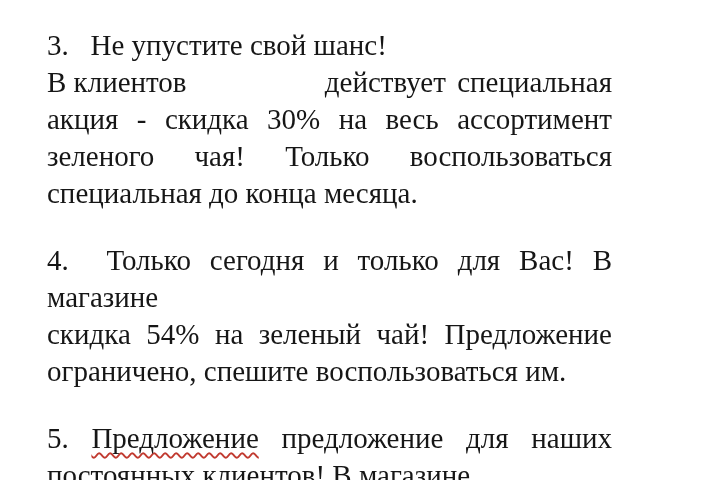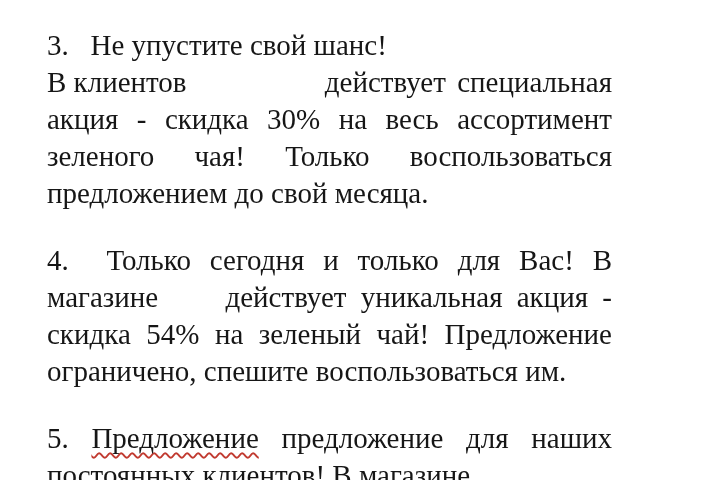--- a/index.html
+++ b/index.html
@@ -52,28 +52,27 @@
   <div class="text-block">
 
     <section class="para">
       <div class="line">3.&nbsp;&nbsp; Не упустите свой шанс!</div>
       <div class="line flexline">
         <span>В клиентов</span>
         <span class="ws-sm">действует специальная</span>
       </div>
       <div class="line just">акция - скидка 30% на весь ассортимент</div>
       <div class="line just">зеленого чая! Только воспользоваться</div>
-      <div class="line">предложением до свой месяца.</div>
+      <div class="line">специальная до конца месяца.</div>
     </section>
 
     <section class="para gap-lg">
       <div class="line just">4.&nbsp; Только сегодня и только для Вас! В</div>
       <div class="line flexline">
         <span>магазине</span>
-        <span class="ws-md">действует уникальная акция -</span>
       </div>
       <div class="line just">скидка 54% на зеленый чай! Предложение</div>
       <div class="line">ограничено, спешите воспользоваться им.</div>
     </section>
 
     <section class="para gap-md">
       <div class="line just">
         <span>5.</span>
         <span class="misspelled" style="text-decoration-color: rgb(193, 58, 48);">Предложение</span>
         <span>предложение для наших</span>

